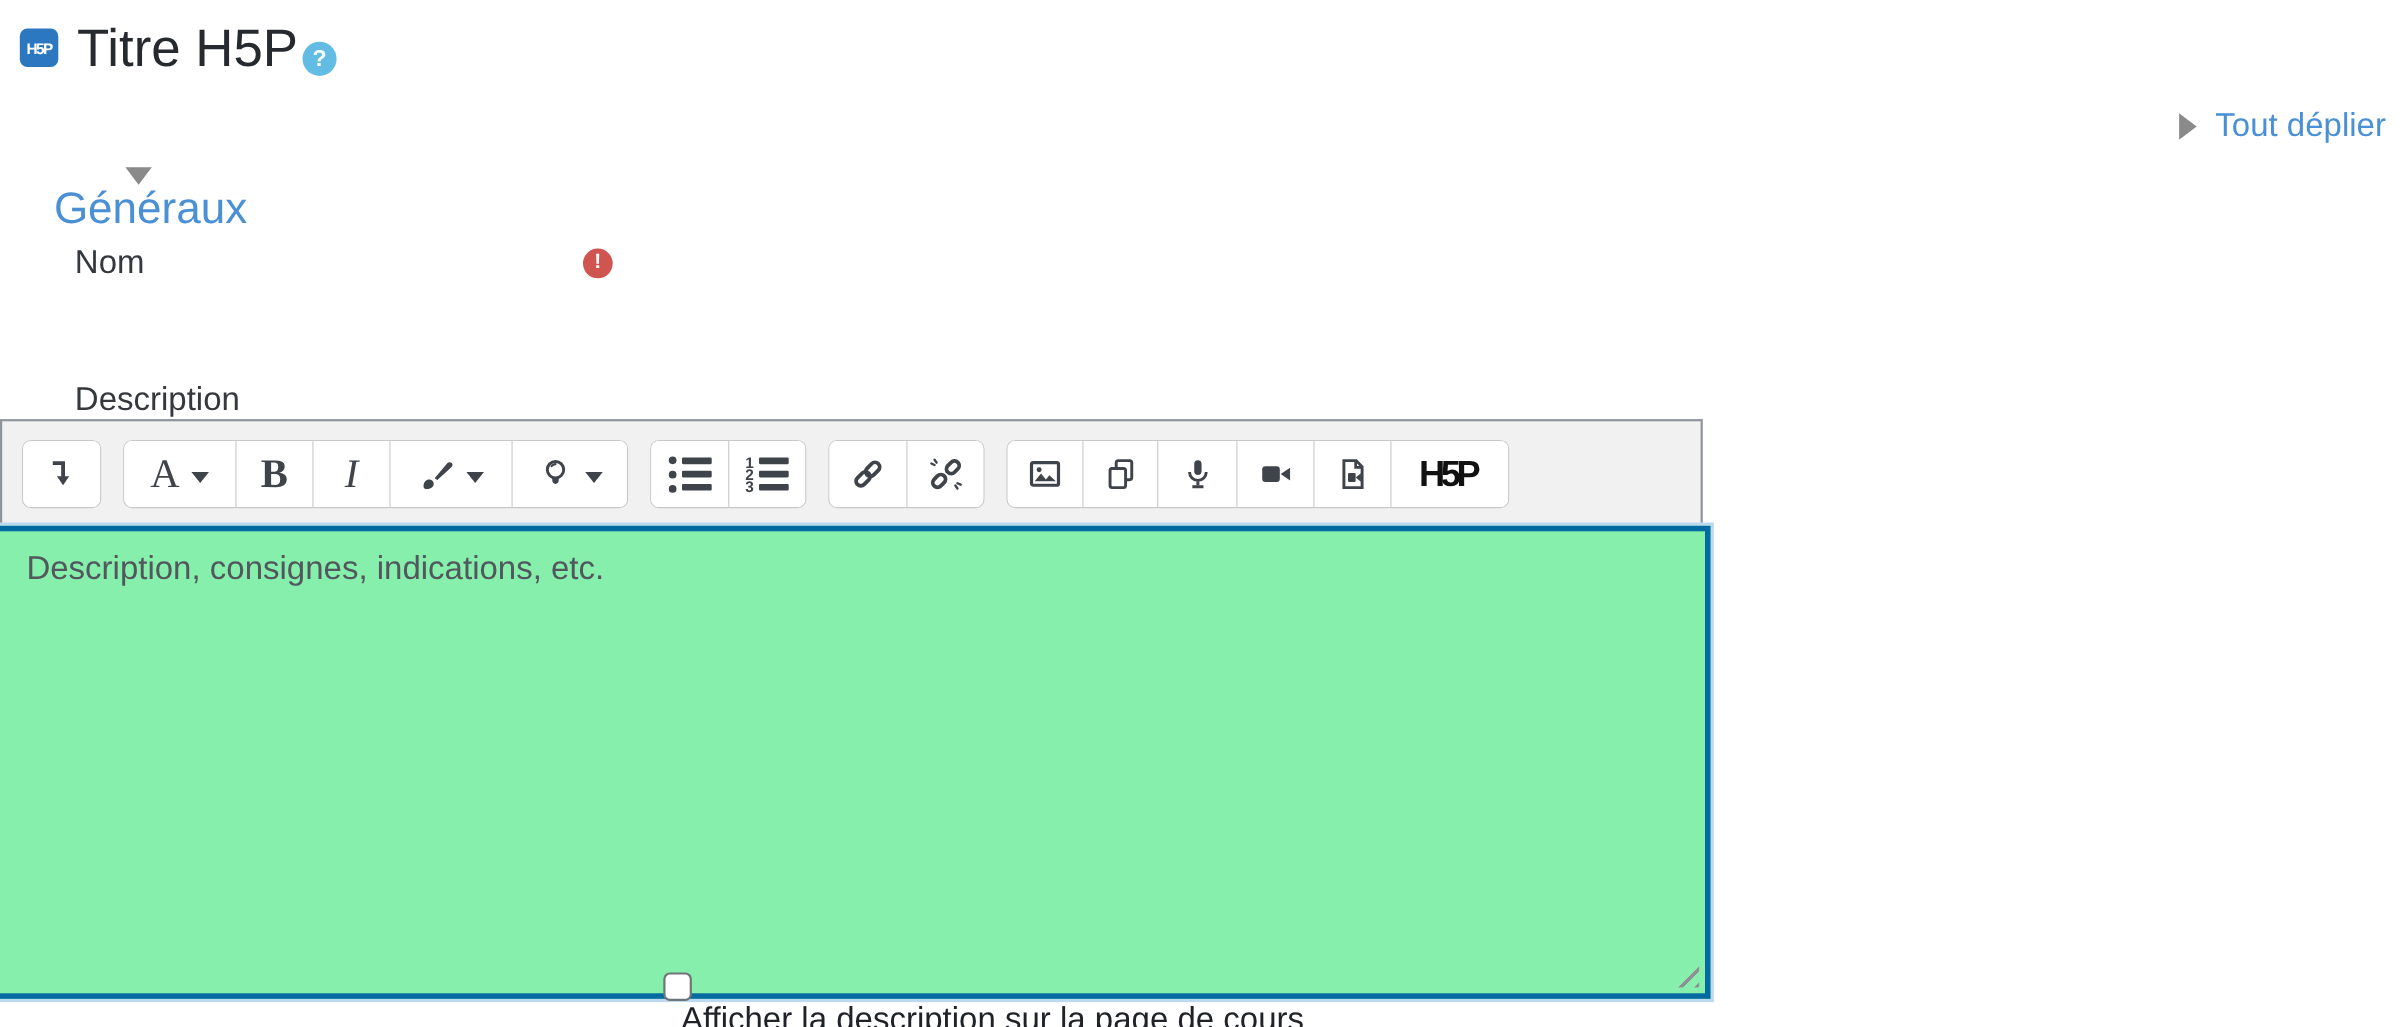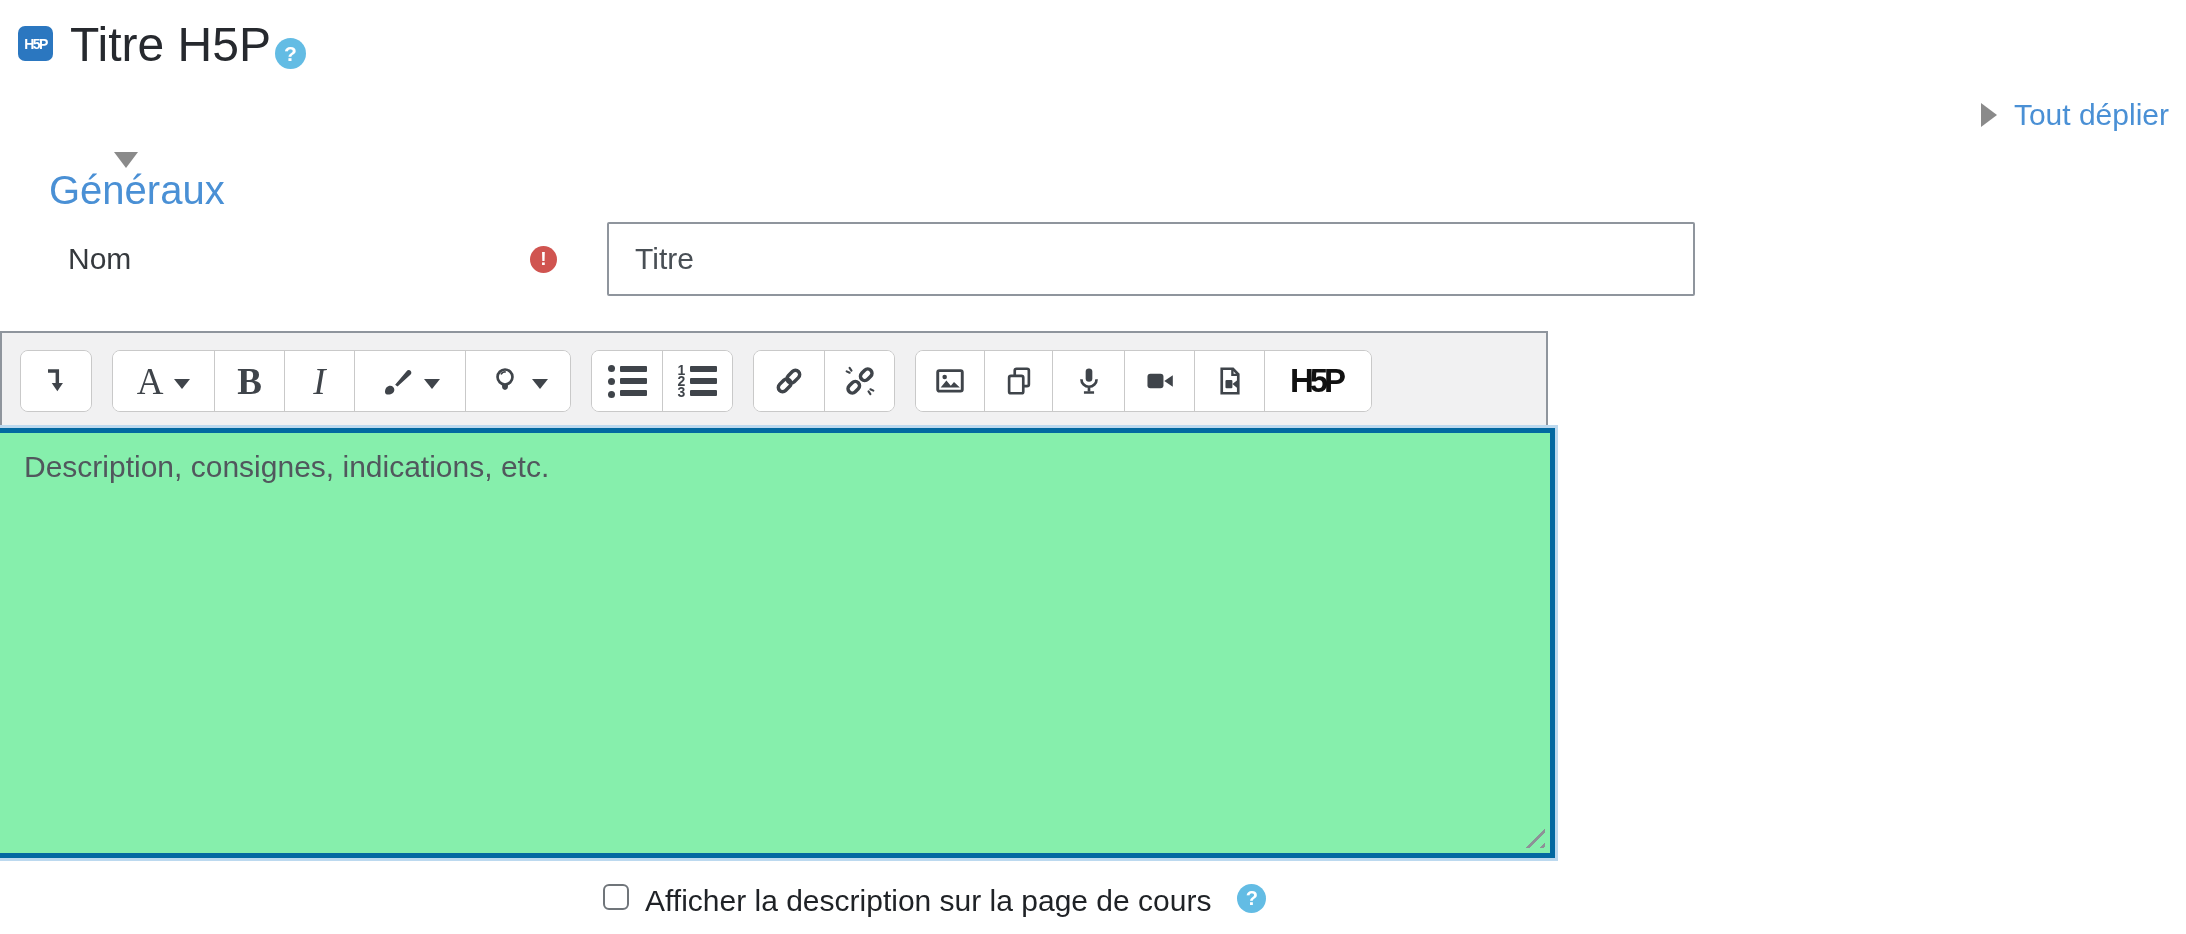--- a/index.html
+++ b/index.html
@@ -23,21 +23,21 @@
                border-left:16px solid #8a8a8a; }
   .expand-all-label { margin-left:17px; color:#4a90d5; font-size:30px; }
 
   
   .section-header { position:absolute; top:146px; left:27px; display:flex; align-items:center; cursor:pointer;flex-direction:column; }
   .tri-down { width:0; height:0; border-left:12px solid transparent; border-right:12px solid transparent;
               border-top:16px solid #8a8a8a; margin-top:6px; }
   .section-title { margin-left:22px; color:#4a90d5; font-size:40px; font-weight:400; }
 
   
-  .row { position:absolute; left:0; display:flex; }
+  .row { position:absolute; left:0; display:flex;flex-direction:column; }
   .label-col { width:607px; padding-left:68px; padding-right:50px; display:flex;
                justify-content:space-between; align-items:center; }
   .field-label { font-size:30px; color:#35393d; }
   .required-circle { width:27px; height:27px; border-radius:50%; background:#d05450; color:#fff;
                      font-size:19px; font-weight:bold; display:flex; align-items:center;
                      justify-content:center; }
 
   .row-name { top:222px; height:74px; }
   .name-input { width:1088px; height:74px; border:2px solid #8f959d; border-radius:2px;
                 padding:0 26px; font-size:30px; color:#494f55; background:#fff; outline:none;
@@ -108,24 +108,26 @@
   <div class="section-header">
     <span class="tri-down"></span>
     <span class="section-title">Généraux</span>
   </div>
 
   <div class="row row-name">
     <div class="label-col">
       <label class="field-label">Nom</label>
       <span class="required-circle">!</span>
     </div>
-    <input class="name-input" type="text" value="Titre" style="">
   </div>
 
   <div class="row row-desc">
+    <div class="label-col">
+      <label class="field-label">Description</label>
+    </div>
     <div class="editor-col">
 
       <div class="atto-toolbar">
 
         <div class="btn-group">
           <button class="tb-btn" style="width:70px">
             <svg class="tb-svg" width="32" height="32" viewBox="0 0 24 24">
               <path d="M6 4.5h7v10" fill="none" stroke="#3f444a" stroke-width="2.6"></path>
               <path d="M8.8 13.5h8.4L13 19.6z" fill="#3f444a"></path>
             </svg>

